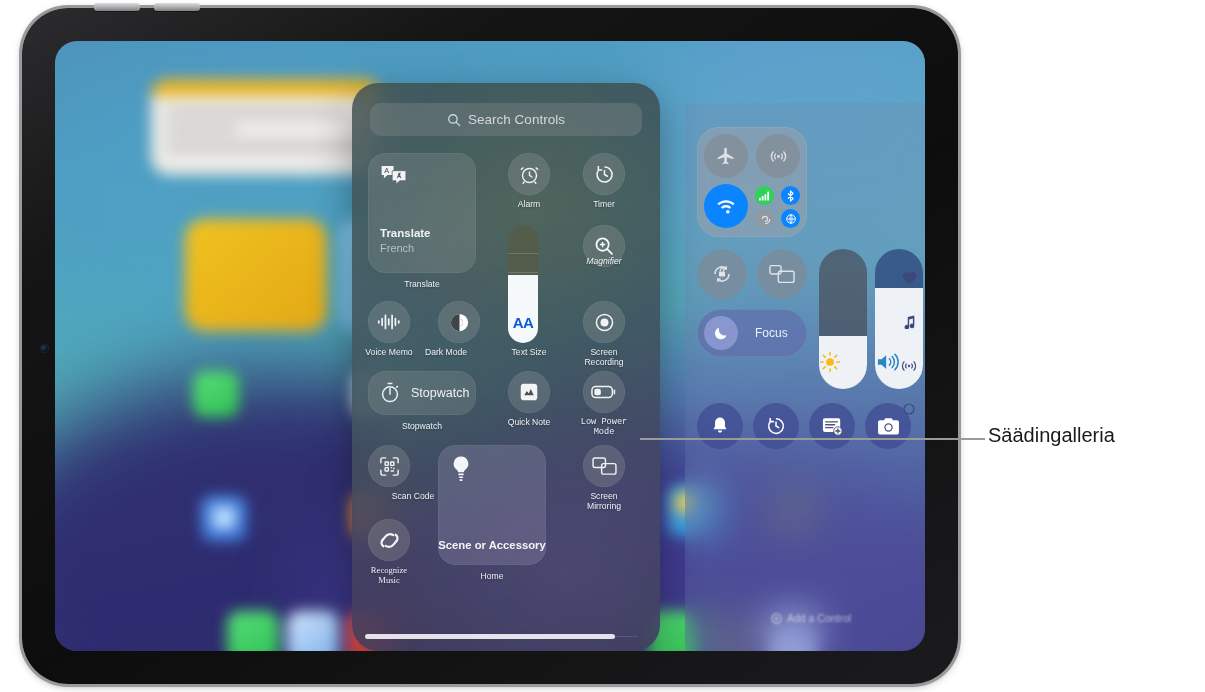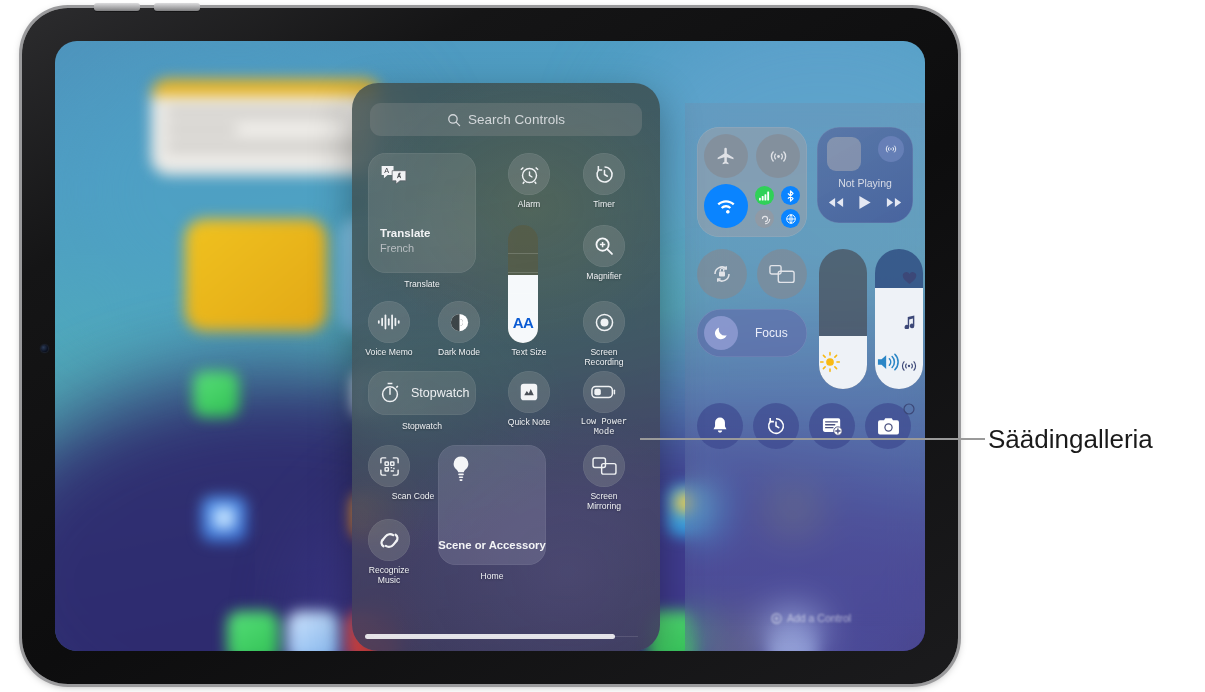--- a/index.html
+++ b/index.html
@@ -186,21 +186,21 @@
   .add-control{
     position:absolute; left:716px; top:571px; display:flex; align-items:center; gap:5px;
     color:rgba(235,238,245,.62); font-size:10.5px; filter:blur(1.1px);
   }
 
   
   .callout-line{
     position:absolute; left:640px; top:438px; width:345px; height:1.5px; background:#9a9a9a;
   }
   .callout-text{
-    position:absolute; left:988px; top:424px; font-size:26px; color:#1a1a1a;
+    position:absolute; left:988px; top:424px; font-size:20px; color:#1a1a1a;
     font-family:"Liberation Sans", sans-serif;
   }
   svg{ display:block; }
 </style>
 </head>
 <body>
 
 <div class="page">
 
   <div class="device">
@@ -299,49 +299,20 @@
           <div class="mini mini-airdrop" style="left:84px;top:82px;">
             <span>
               <svg width="12" height="12" viewBox="0 0 14 14" fill="none" stroke="#fff" stroke-width="1.1">
                   <circle cx="7" cy="7" r="5"></circle>
                   <path d="M2 7h10M7 2c1.7 1.8 1.7 8.2 0 10M7 2C5.3 3.8 5.3 10.2 7 12"></path>
                 </svg>
             </span>
           </div>
         </div>
 
-        <div class="cc-group nowplaying">
-          <div class="np-art"></div>
-          <div class="np-air">
-            <span>
-              <svg width="14" height="14" viewBox="0 0 24 24" fill="none" stroke="#e4e8f3" stroke-width="1.7">
-                  <circle cx="12" cy="12" r="1.4" fill="#e4e8f3" stroke="none"></circle>
-                  <path d="M8.9 15.1a4.4 4.4 0 0 1 0-6.2M15.1 8.9a4.4 4.4 0 0 1 0 6.2M6.3 17.7a8 8 0 0 1 0-11.4M17.7 6.3a8 8 0 0 1 0 11.4"></path>
-                </svg>
-            </span>
-          </div>
-          <div class="np-label">Not Playing</div>
-          <div class="np-ctrls">
-            <span>
-                <svg width="16" height="11" viewBox="0 0 18 12" fill="#e4e8f3">
-                  <path d="M8 1v10L1 6zM17 1v10l-7-5z"></path>
-                </svg>
-              </span>
-            <span>
-                <svg width="14" height="15" viewBox="0 0 14 16" fill="#e4e8f3">
-                  <path d="M1 1l12 7-12 7z"></path>
-                </svg>
-              </span>
-            <span>
-                <svg width="16" height="11" viewBox="0 0 18 12" fill="#e4e8f3">
-                  <path d="M1 1l7 5-7 5zM10 1l7 5-7 5z"></path>
-                </svg>
-              </span>
-          </div>
-        </div>
 
         <div class="cc-circle rot">
           <span>
             <svg width="24" height="24" viewBox="0 0 24 24" fill="none" stroke="#e2e4e9" stroke-width="1.5">
                 <path d="M19 12a7 7 0 0 1-11.6 5.3M5 12a7 7 0 0 1 11.6-5.3"></path>
                 <path d="M16.2 4.2v2.8h-2.8M7.8 19.8V17h2.8"></path>
                 <rect x="9" y="9.4" width="6" height="5.2" rx="1.1" fill="#e2e4e9" stroke="none"></rect>
                 <path d="M10.3 9.4V8.2a1.7 1.7 0 0 1 3.4 0v1.2" stroke-width="1.2"></path>
               </svg>
           </span>
@@ -535,21 +506,21 @@
           </div>
 
           <div class="tile" style="left:215px;top:72px;">
             <div class="circ">
               <svg width="23" height="23" viewBox="0 0 24 24" fill="none" stroke="#f5f6f8" stroke-width="1.9">
                   <circle cx="10" cy="10" r="6.4"></circle>
                   <path d="M14.8 14.8l5 5" stroke-linecap="round"></path>
                   <path d="M10 7.2v5.6M7.2 10h5.6" stroke-width="1.6"></path>
                 </svg>
             </div>
-            <div class="tile-label" style="top:46px;left:21px;">Magnifier</div>
+            <div class="tile-label" style="top:31px;left:21px;font-style:italic;">Magnifier</div>
           </div>
 
           <div class="tile" style="left:0px;top:148px;">
             <div class="circ">
               <svg width="24" height="20" viewBox="0 0 26 20" fill="#f0f2f4">
                   <rect x="1" y="8" width="1.9" height="4" rx=".9"></rect>
                   <rect x="4.6" y="5.5" width="1.9" height="9" rx=".9"></rect>
                   <rect x="8.2" y="2" width="1.9" height="16" rx=".9"></rect>
                   <rect x="11.8" y="6" width="1.9" height="8" rx=".9"></rect>
                   <rect x="15.4" y="2" width="1.9" height="16" rx=".9"></rect>
@@ -562,21 +533,21 @@
 
           <div class="tile" style="left:70px;top:148px;">
             <div class="circ">
               <svg width="23" height="23" viewBox="0 0 24 24">
                   <circle cx="12" cy="12" r="9" fill="#fff"></circle>
                   <path d="M12 3a9 9 0 0 0 0 18z" fill="#3d4548"></path>
                   <circle cx="12" cy="12" r="3.6" fill="#3d4548"></circle>
                   <path d="M12 8.4a3.6 3.6 0 0 1 0 7.2z" fill="#fff"></path>
                 </svg>
             </div>
-            <div class="tile-label" style="top:46px;left:21px;">Dark Mode</div>
+            <div class="tile-label" style="top:46px;left:8px;">Dark Mode</div>
           </div>
 
           <div class="tile" style="left:215px;top:148px;">
             <div class="circ">
               <svg width="23" height="23" viewBox="0 0 24 24" fill="none">
                   <circle cx="12" cy="12" r="8.4" stroke="#f0f2f4" stroke-width="1.6"></circle>
                   <circle cx="12" cy="12" r="4.2" fill="#f0f2f4"></circle>
                 </svg>
             </div>
             <div class="tile-label" style="top:46px;left:21px;">
@@ -666,21 +637,21 @@
 
           <div class="tile" style="left:0px;top:366px;">
             <div class="circ">
               <svg width="25" height="25" viewBox="0 0 26 26" fill="none" stroke="#f2f3f5" stroke-width="2.3" stroke-linecap="round">
                   <path d="M16.8 7.4c-2.6-1.7-5.9-1.1-7.9 1.3l-3.1 3.7"></path>
                   <path d="M9.2 18.6c2.6 1.7 5.9 1.1 7.9-1.3l3.1-3.7"></path>
                   <path d="M5.8 12.4a4.4 4.4 0 0 0 .9 6.6"></path>
                   <path d="M20.2 13.6a4.4 4.4 0 0 0-.9-6.6"></path>
                 </svg>
             </div>
-            <div class="tile-label" style="top:46px;left:21px;">
+            <div class="tile-label" style="top:46px;left:21px;font-family:Liberation Serif, serif;">
               <span>Recognize</span><br>
               <span>Music</span>
             </div>
           </div>
 
         </div>
         <div class="gal-scroll"></div>
       </div>
 
       <div class="home-indicator"></div>

